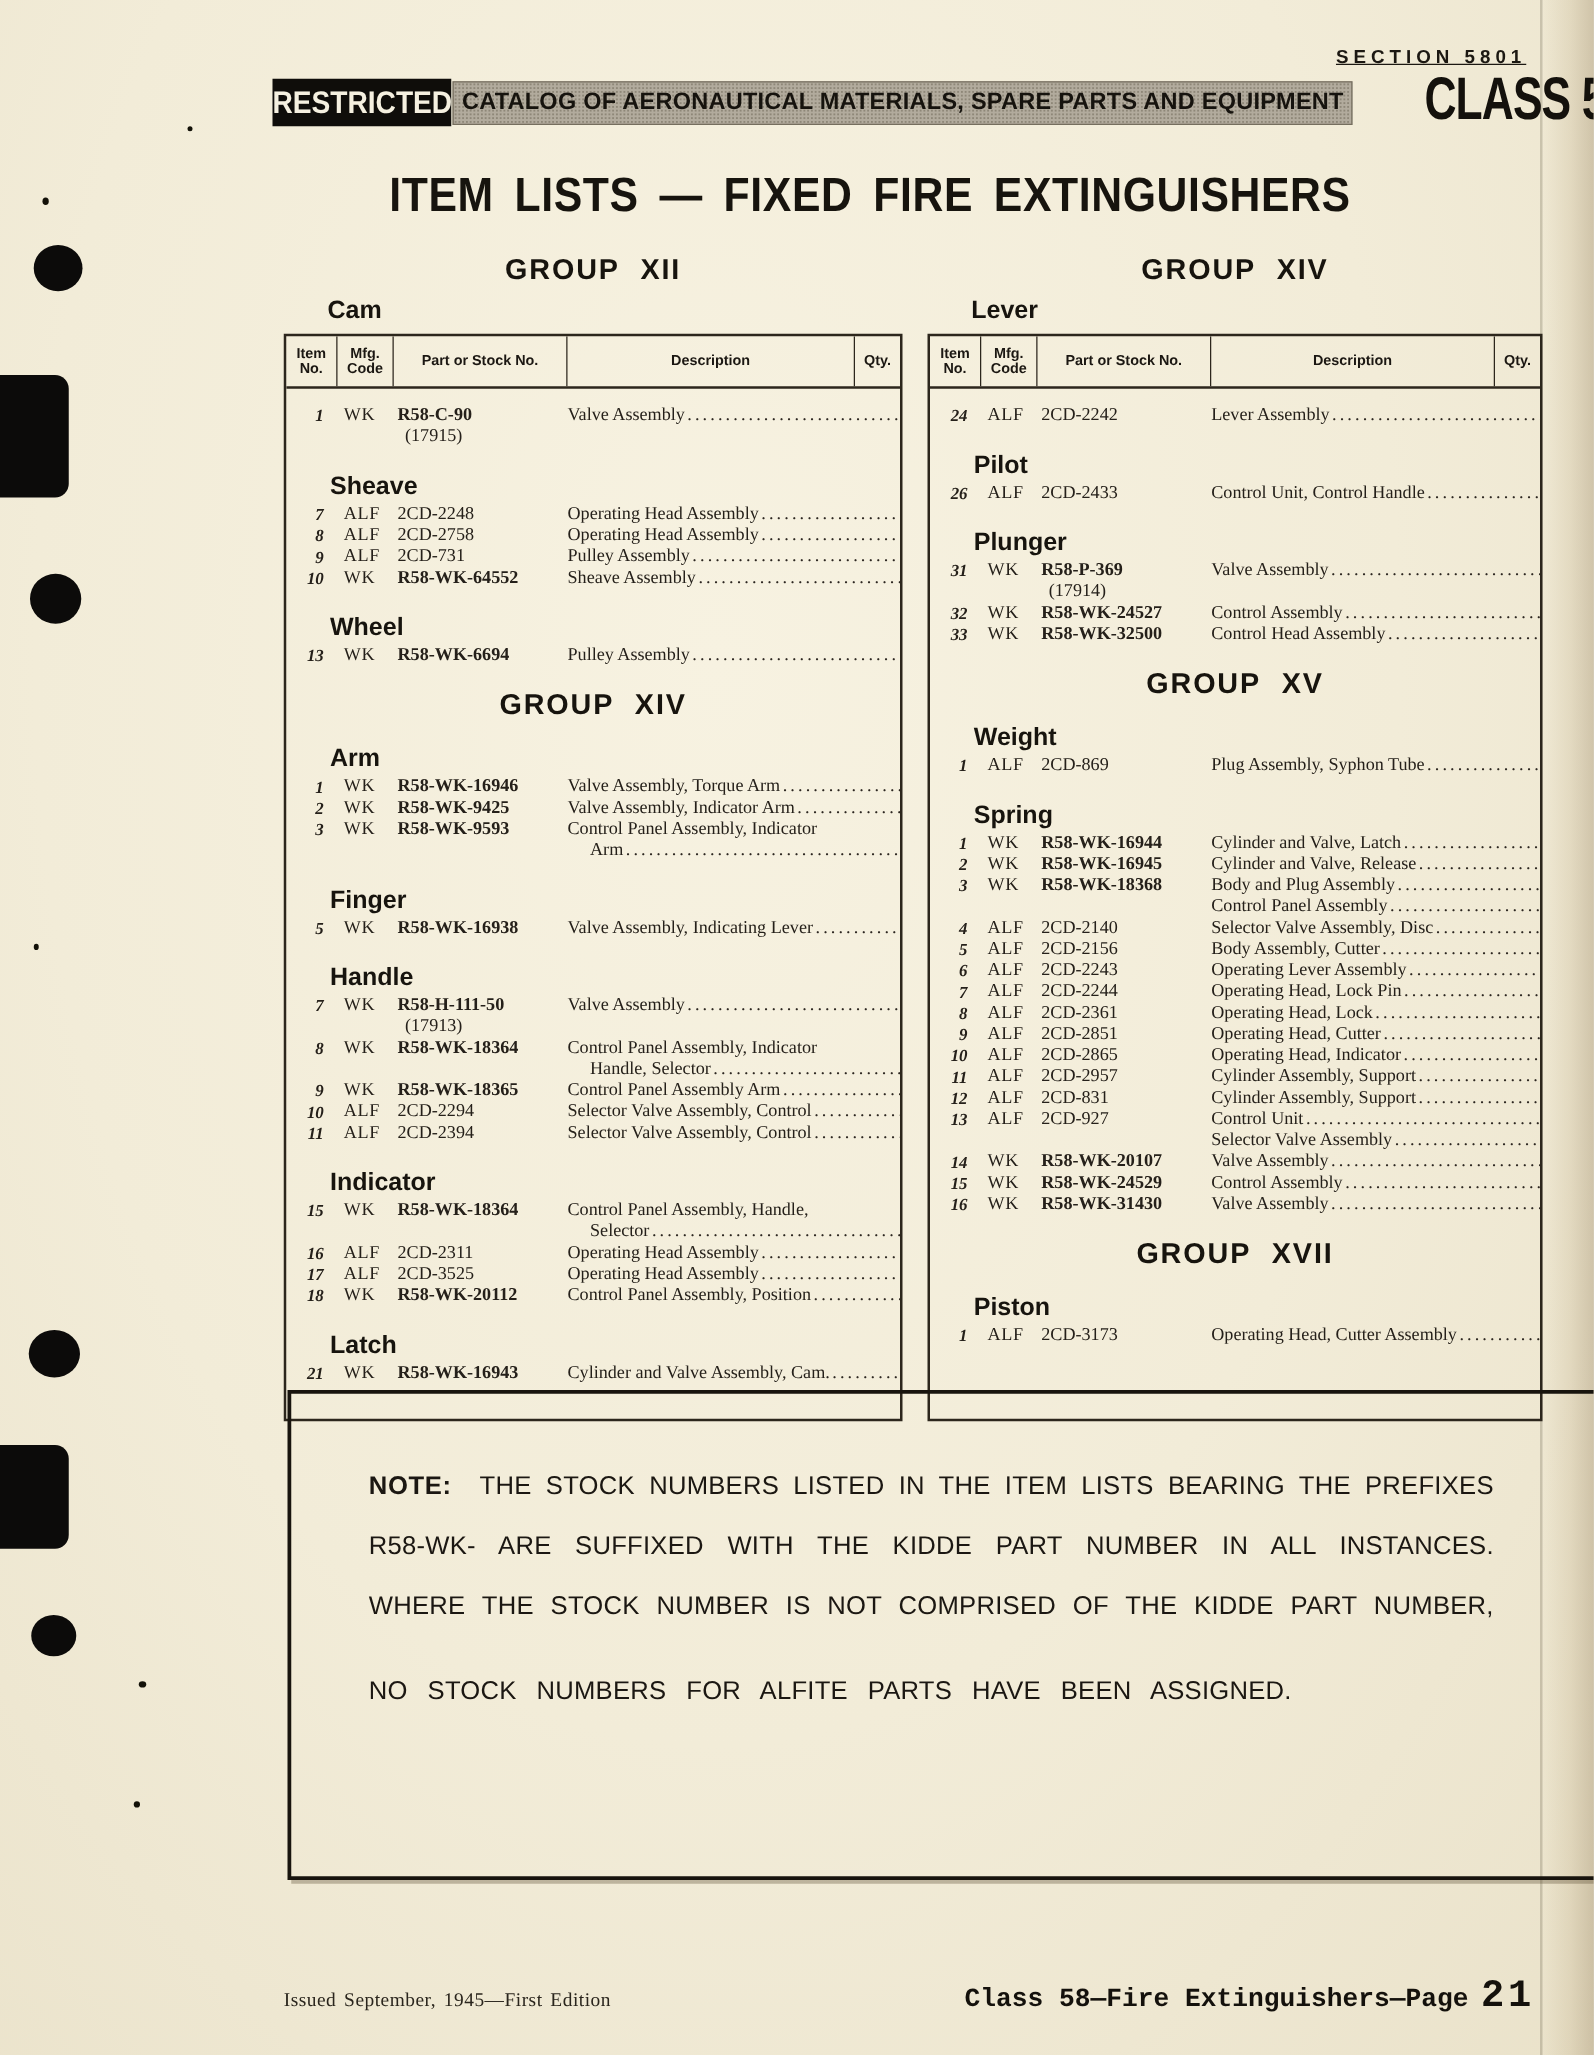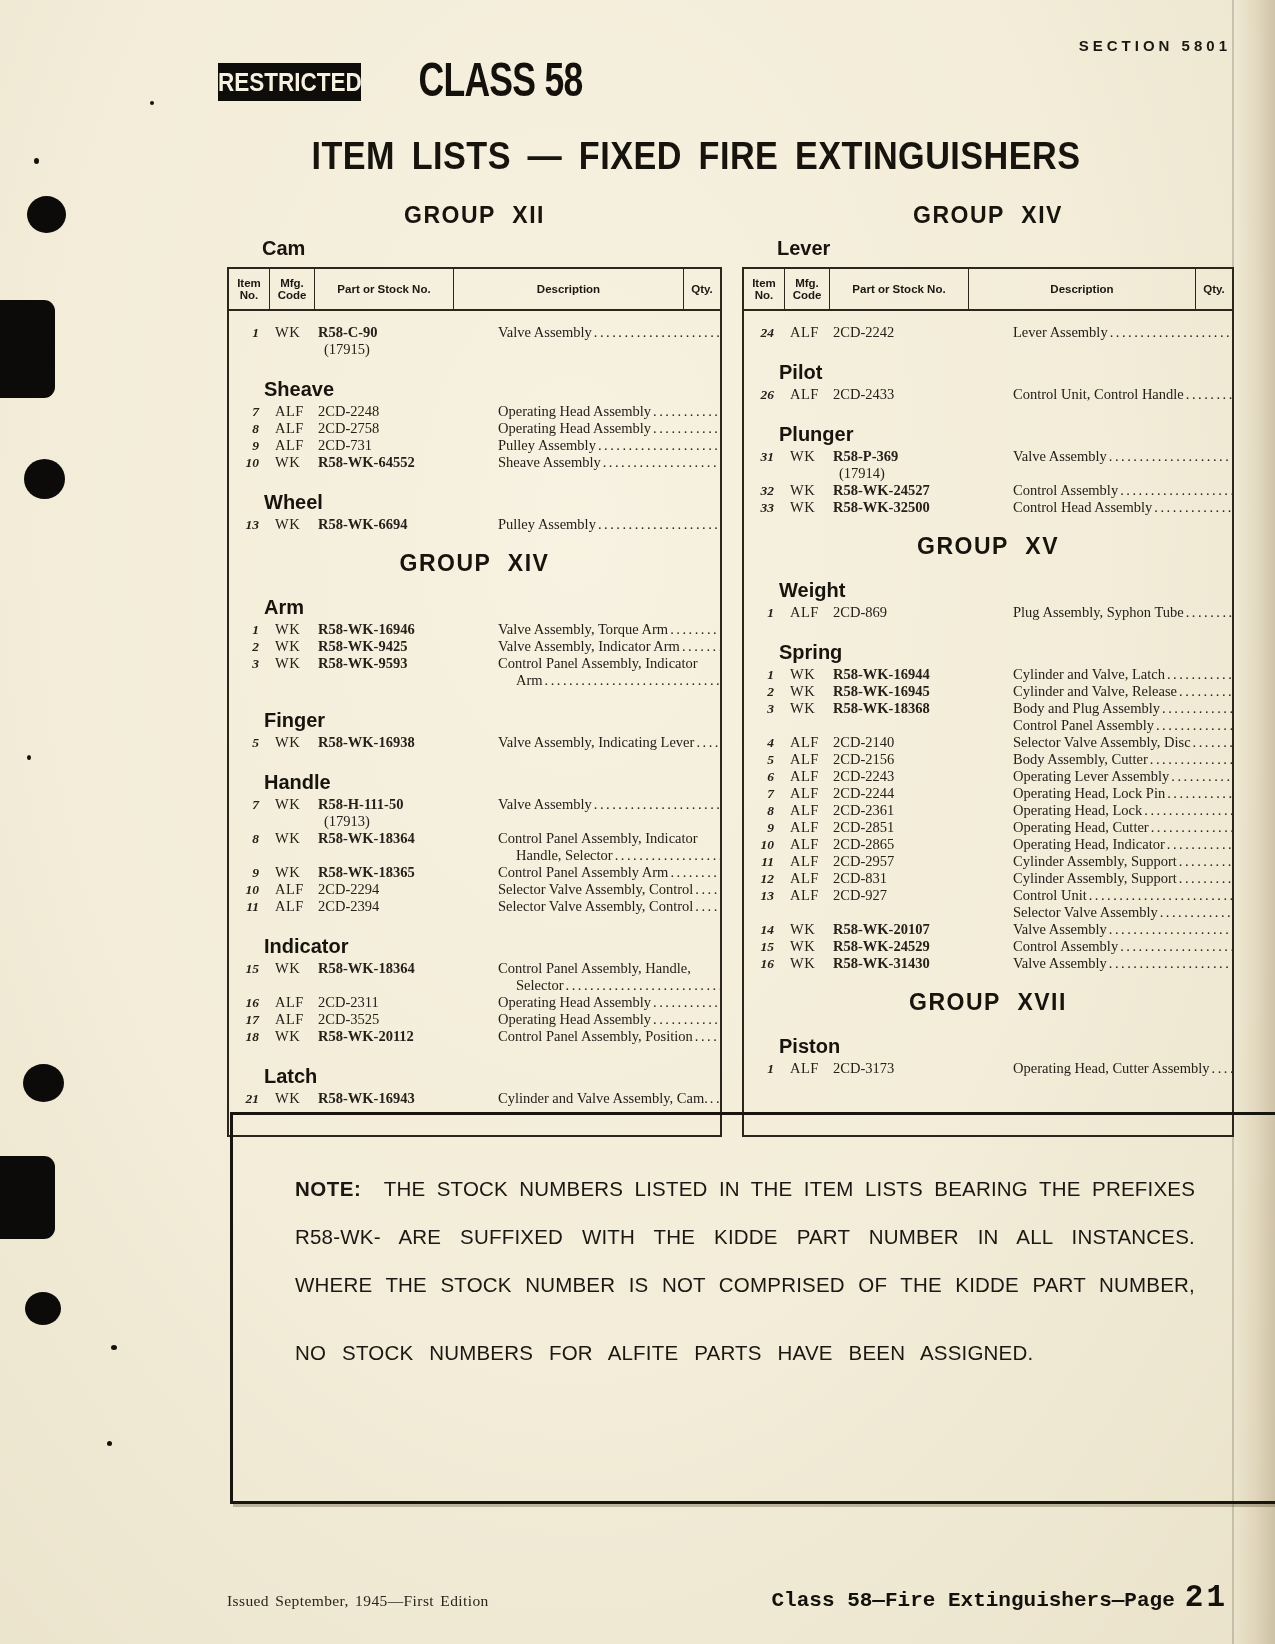--- a/index.html
+++ b/index.html
@@ -21,22 +21,22 @@
   .sp1{left:34px;top:158px;width:5px;height:6px;}
   .sp2{left:27px;top:755px;width:4px;height:5px;}
   .sp3{left:111px;top:1345px;width:6px;height:5px;}
   .sp4{left:107px;top:1441px;width:5px;height:5px;}
   .sp5{left:150px;top:101px;width:4px;height:4px;}
   .edge-line{position:absolute;left:1232px;top:0;width:2px;height:100%;background:rgba(70,58,38,.22);}
   .edge-shade{position:absolute;top:0;right:0;width:41px;height:100%;
     background:linear-gradient(to right, rgba(176,156,116,0), rgba(170,148,106,.18) 55%, rgba(142,120,84,.32));}
 
   
-  .section-label{position:absolute;top:37px;right:44px;font-family:"Liberation Sans",sans-serif;
-    font-weight:bold;font-size:15px;letter-spacing:4px;color:#1c1812;white-space:nowrap;}
+  .section-label{position:absolute;top:37px;right:54px;font-family:"Liberation Sans",sans-serif;
+    font-weight:bold;font-size:15px;letter-spacing:4px;color:#1c1812;white-space:nowrap;text-decoration:underline;}
   .header-bar{position:absolute;top:61px;left:218px;right:43px;height:42px;display:flex;align-items:center;}
   .restricted{height:38px;width:143px;background:#0f0d0a;color:#f5f0e0;display:flex;align-items:center;
     justify-content:center;font-family:"Liberation Sans",sans-serif;font-weight:bold;font-size:25px;}
   .restricted span{display:inline-block;transform:scaleX(.9);white-space:nowrap;}
   .catalog-bar{flex:1;height:33px;margin-left:1px;background-color:#b2ab9d;
     background-image:radial-gradient(#8e8778 .8px, rgba(0,0,0,0) .9px);background-size:3px 3px;
     border:1px solid #756e5e;display:flex;align-items:center;justify-content:center;
     font-family:"Liberation Sans",sans-serif;font-weight:bold;font-size:19px;color:#16130e;}
   .catalog-bar span{display:inline-block;transform:scaleX(.99);white-space:nowrap;letter-spacing:.2px;}
   .class-label{width:150px;text-align:right;font-family:"Liberation Sans",sans-serif;font-weight:bold;
@@ -67,21 +67,21 @@
   .th.c-qty{border-right:none;}
   .thead + .row{margin-top:13px;}
   .row{display:grid;grid-template-columns:41px 45px 139px 1fr;font-size:14.5px;line-height:17px;color:#25201a;}
   .cell.item{text-align:right;padding-right:11px;font-weight:bold;font-style:italic;font-size:13.5px;}
   .cell.mfg{padding-left:5px;letter-spacing:.5px;}
   .cell.part{padding-left:3px;white-space:nowrap;}
   .cell.part .bold{font-weight:bold;}
   .pnote{padding-left:6px;}
   .dline{display:flex;align-items:baseline;}
   .dline.ind{padding-left:18px;}
-  .dtext{white-space:nowrap;margin-left:44px;}
+  .dtext{white-space:nowrap;}
   .leader{flex:1;overflow:hidden;white-space:nowrap;margin:0 3px 0 2px;letter-spacing:2.5px;color:#2c2620;}
   .leader::after{content:"..................................................................";}
 
   
   .note-box{position:absolute;left:230px;top:1112px;width:1110px;height:392px;border:3px solid #18140e;
     box-shadow:2px 4px 0 -1px rgba(92,76,52,.35);box-sizing:border-box;padding:63px 20px 0 62px;}
   .note-line{margin:0 0 26px 0;font-family:"Liberation Sans",sans-serif;font-size:20.5px;line-height:22px;
     color:#1b1712;letter-spacing:.2px;}
   .note-line.just{width:900px;text-align:justify;text-align-last:justify;}
   .note-line.sp{word-spacing:10px;}
@@ -112,20 +112,23 @@
   <div class="speck sp5"></div>
   <div class="edge-line"></div>
   <div class="edge-shade"></div>
 
   <div class="section-label">SECTION 5801</div>
 
   <div class="header-bar">
     <div class="restricted">
       <span>RESTRICTED</span>
     </div>
+    <div class="catalog-bar">
+      <span>CATALOG OF AERONAUTICAL MATERIALS, SPARE PARTS AND EQUIPMENT</span>
+    </div>
     <div class="class-label">
       <span>CLASS 58</span>
     </div>
   </div>
 
   <h1 class="page-title">ITEM LISTS — FIXED FIRE EXTINGUISHERS</h1>
 
   <div class="col col-left">
     <div class="group-h">GROUP XII</div>
     <div class="sub-h">Cam</div>

